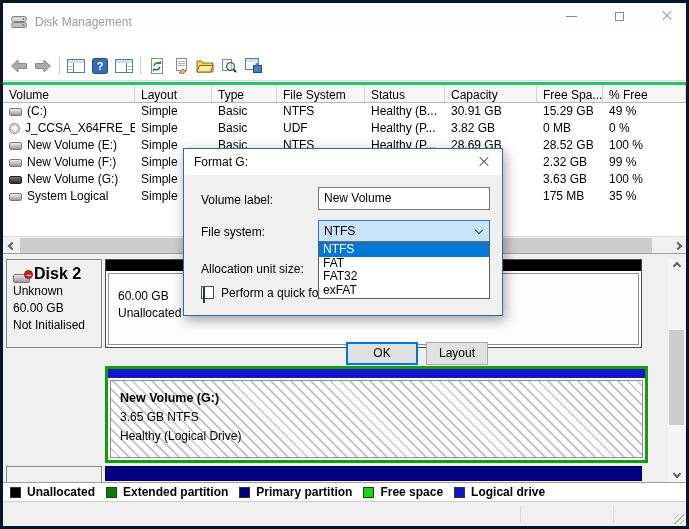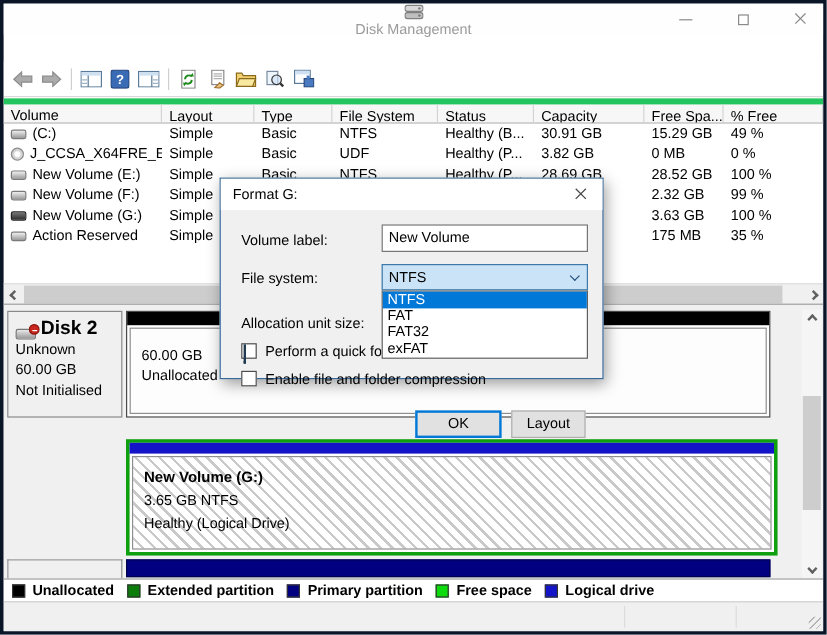--- a/index.html
+++ b/index.html
@@ -3,39 +3,39 @@
 <meta charset="utf-8">
 <style>
   * { box-sizing: border-box; margin:0; padding:0; }
   html,body { background:#fff; }
   body { font-family:"Liberation Sans", sans-serif; }
   .window {
     position:relative; width:689px; height:529px; background:#fff;
     border:3px solid #0a1628; overflow:hidden; font-size:12px; color:#000;
   }
   
-  .titlebar { position:absolute; left:0; top:0; width:683px; height:26px; background:#fefefe; display:flex; align-items:center;flex-direction:column; }
+  .titlebar { position:absolute; left:0; top:0; width:683px; height:26px; background:#fefefe; display:flex; align-items:flex-end; }
   .titlebar .app-icon { margin:0 8px 0 8px; display:inline-flex; }
   .titlebar .title { color:#9a9a9a; font-size:12px; }
   .win-controls { position:absolute; right:8px; top:0; height:26px; display:flex; align-items:center; gap:26px; }
   .ctl { width:22px; height:20px; display:flex; align-items:center; justify-content:center; cursor:default; }
   .glyph-min { width:11px; height:1px; background:#8a8a8a; }
   .glyph-max { width:9px; height:9px; border:1px solid #8a8a8a; }
   .glyph-x { position:relative; width:12px; height:12px; }
   .glyph-x::before, .glyph-x::after { content:""; position:absolute; left:0; top:5px; width:12px; height:1px; background:#8a8a8a; }
   .glyph-x::before { transform:rotate(45deg); } .glyph-x::after { transform:rotate(-45deg); }
   
   .menubar { position:absolute; left:0; top:26px; width:683px; height:22px; display:flex; align-items:center; background:#fff; }
   .menu-item { padding:3px 9px; font-size:12px; }
   
   .toolbar { position:absolute; left:0; top:48px; width:683px; height:30px; display:flex; align-items:center; padding-left:4px; background:#fff; border-bottom:1px solid #d9d9d9; }
   .tool { width:24px; height:24px; display:flex; align-items:center; justify-content:center; }
   .tool-sep { width:1px; height:18px; background:#cfcfcf; margin:0 4px; }
   
-  .list-header { position:absolute; left:0; top:79px; width:683px; height:21px; background:#f7f7f7; border-top:5px solid #22c55e; border-bottom:1px solid #b9b9b9; display:flex; }
+  .list-header { position:absolute; left:0; top:79px; width:683px; height:21px; background:#f7f7f7; border-top:3px solid #22c55e; border-bottom:1px solid #b9b9b9; display:flex; }
   .hcell { height:100%; padding:3px 0 0 6px; border-right:1px solid #d4d4d4; font-size:12px; overflow:hidden; white-space:nowrap; }
   .vrows { position:absolute; left:0; top:100px; width:683px; }
   .vrow { display:flex; height:17px; align-items:center; }
   .cell { height:17px; line-height:17px; padding-left:6px; overflow:hidden; white-space:nowrap; font-size:12px; }
   .c-volume{width:132px;} .c-layout{width:77px;} .c-type{width:65px;} .c-fs{width:88px;}
   .c-status{width:80px;} .c-cap{width:92px;} .c-free{width:66px;} .c-pct{width:83px;}
   .c-volume { display:flex; align-items:center; gap:5px; }
   .vol-ico-drive { flex:none; width:13px; height:8px; border-radius:2px; background:linear-gradient(#eee,#9a9a9a); border:1px solid #7a7a7a; }
   .vol-ico-drive-dark { flex:none; width:13px; height:8px; border-radius:2px; background:linear-gradient(#777,#2e2e2e); border:1px solid #222; }
   .vol-ico-disc { flex:none; width:11px; height:11px; border-radius:50%; border:1px solid #8a8a8a; background:radial-gradient(circle at 50% 50%, #fff 0 2px, #d4d4d4 3px 100%); }
@@ -288,21 +288,21 @@
       <div class="cell c-type"></div>
       <div class="cell c-fs"></div>
       <div class="cell c-status"></div>
       <div class="cell c-cap"></div>
       <div class="cell c-free">3.63 GB</div>
       <div class="cell c-pct">100 %</div>
     </div>
     <div class="vrow">
       <div class="cell c-volume">
           <span class="vol-ico-drive"></span>
-          <span>Action Reserved</span>
+          <span>System Logical</span>
         </div>
       <div class="cell c-layout">Simple</div>
       <div class="cell c-type"></div>
       <div class="cell c-fs"></div>
       <div class="cell c-status"></div>
       <div class="cell c-cap"></div>
       <div class="cell c-free">175 MB</div>
       <div class="cell c-pct">35 %</div>
     </div>
   </div>
@@ -424,22 +424,18 @@
       <div class="dlg-opt selected">NTFS</div>
       <div class="dlg-opt">FAT</div>
       <div class="dlg-opt">FAT32</div>
       <div class="dlg-opt">exFAT</div>
     </div>
 
     <div class="dlg-check" style="top:137px;">
       <span class="cbox"><span class="checkmark"></span></span>
       <span class="clabel">Perform a quick format</span>
     </div>
-    <div class="dlg-check" style="top:160px;">
-      <span class="cbox"></span>
-      <span class="clabel">Enable file and folder compression</span>
-    </div>
 
     <div class="dlg-btn btn-ok">OK</div>
     <div class="dlg-btn btn-cancel">Layout</div>
   </div>
 
 </div>
 
 </body></html>

